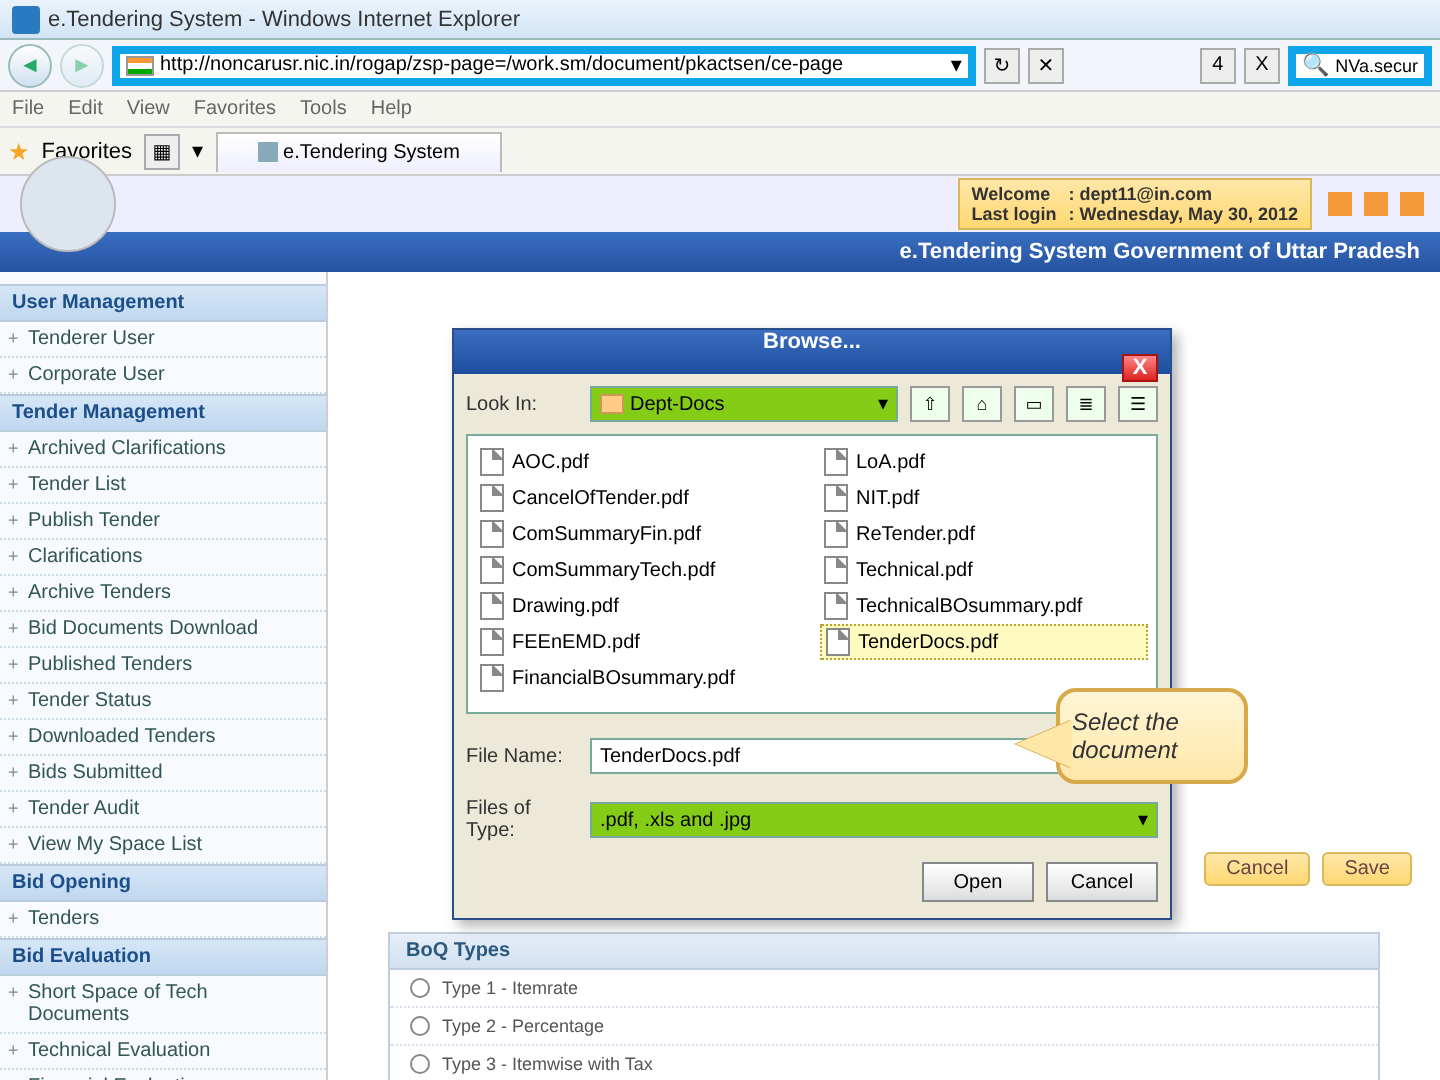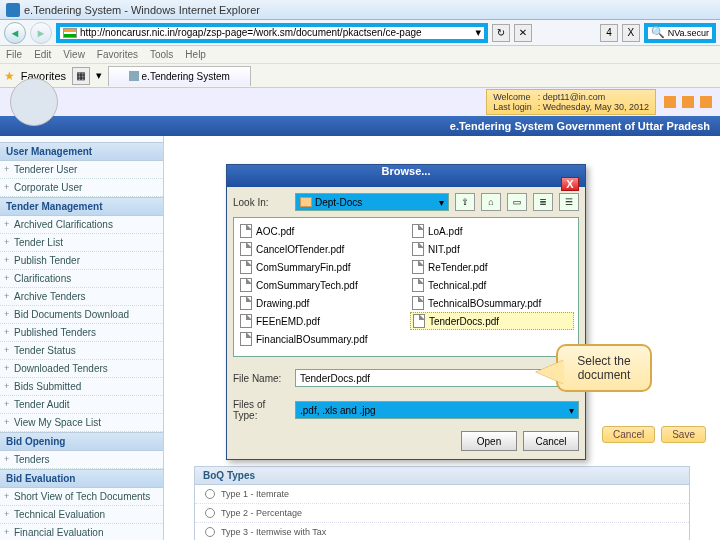--- a/index.html
+++ b/index.html
@@ -21,21 +21,21 @@
   .menubar span { color:#666; }
 
   .favbar { height:24px; background:#f5f5f0; display:flex; align-items:center; padding:0 4px; gap:6px; border-bottom:1px solid #ccc; }
   .favstar { color:#f5a623; font-size:12px; }
   .tab { height:20px; border:1px solid #bbb; border-bottom:none; background:linear-gradient(#fff,#eef); padding:0 20px; display:flex; align-items:center; font-size:10px; gap:3px; }
 
   
   .page { position:relative; background:#fff; height:452px; }
   .banner { height:28px; background:#eef; display:flex; align-items:center; }
   .emblem { width:48px; height:48px; border-radius:24px; background:#dde6ee; margin:4px 10px; border:1px solid #bbb; }
-  .welcome { margin-left:auto; background:linear-gradient(#ffe7a8,#ffd873); border:1px solid #d8b85a; font-size:9px; padding:2px 6px; color:#333; display:grid; grid-template-columns:auto auto; column-gap:6px; }
+  .welcome { margin-left:auto; background:linear-gradient(#ffe7a8,#ffd873); border:1px solid #d8b85a; font-size:9px; padding:2px 6px; color:#333; display:grid; grid-template-columns:auto auto; column-gap:6px;font-weight:bold; }
   .hdricons { display:flex; gap:6px; padding:0 8px; }
   .hdricons span { width:12px; height:12px; background:#f39a3a; }
   .bluebar { height:20px; background:linear-gradient(#3a6fbf,#2552a0); color:#fff; text-align:right; padding:0 10px; font-weight:bold; font-size:11px; line-height:20px; }
 
   .body { display:flex; height:calc(100% - 48px); }
   .sidebar { width:164px; background:#f7fbff; border-right:1px solid #ccd; padding-top:6px; font-size:10px; overflow:hidden; }
   .shdr { background:linear-gradient(#d6e6f6,#bfd7ef); color:#1c4f8a; font-weight:bold; padding:3px 6px; border-top:1px solid #bcd; border-bottom:1px solid #bcd; font-size:10px; }
   .sitem { padding:3px 6px 3px 14px; color:#355; border-bottom:1px dotted #cdd; position:relative; }
   .sitem::before { content:"+"; position:absolute; left:4px; color:#888; font-size:9px; }
 
@@ -46,33 +46,33 @@
   .boqhdr { background:linear-gradient(#e6eef8,#d2e0f0); padding:3px 8px; font-size:10px; font-weight:bold; color:#2a587f; border-bottom:1px solid #bfcde0; }
   .boqrow { padding:4px 10px; font-size:9px; color:#555; border-bottom:1px dotted #dde; display:flex; align-items:center; gap:6px; }
   .radio { width:10px; height:10px; border:1px solid #888; border-radius:5px; }
 
   
   .dialog { position:absolute; left:226px; top:76px; width:360px; background:#ece9d8; border:1px solid #2a4f88; box-shadow:3px 3px 6px rgba(0,0,0,.3); }
   .dttl { height:22px; background:linear-gradient(#3b6ec0,#1e4e9e); color:#fff; font-weight:bold; font-size:11px; display:flex; align-items:center; padding:0 6px;flex-direction:column; }
   .dclose { margin-left:auto; width:18px; height:16px; background:linear-gradient(#f88,#d22); border:1px solid #a11; color:#fff; font-weight:bold; display:flex; align-items:center; justify-content:center; font-size:11px; }
   .drow { display:flex; align-items:center; padding:6px; gap:6px; font-size:10px;border-radius:11px; }
   .dlbl { width:56px; color:#333; }
-  .dsel { flex:1; height:18px; border:1px solid #7a9; background:#0ea5e9; padding:0 4px; display:flex; align-items:center; justify-content:space-between; }
+  .dsel { flex:1; height:18px; border:1px solid #7a9; background:#84cc16; padding:0 4px; display:flex; align-items:center; justify-content:space-between; }
   .dtool { width:20px; height:18px; border:1px solid #999; background:#efe; font-size:9px; display:flex; align-items:center; justify-content:center; }
   .dlist { margin:0 6px 6px; height:140px; background:#fff; border:1px solid #7a9; padding:4px; display:grid; grid-template-columns:1fr 1fr; grid-auto-rows:18px; column-gap:8px; font-size:10px; }
   .dfile { display:flex; align-items:center; gap:4px; padding:1px 2px; white-space:nowrap; overflow:hidden; }
   .dfile .fi { width:12px; height:14px; background:#fff; border:1px solid #888; position:relative; }
   .dfile .fi::after { content:""; position:absolute; right:-1px; top:-1px; border:3px solid transparent; border-left-color:#888; border-bottom-color:#888; }
   .dfile.sel { background:#fffac0; border:1px dotted #b8a23c; }
   .dinp { flex:1; height:18px; border:1px solid #7a9; background:#fff; padding:0 4px; font-size:10px; }
   .dbot { display:flex; justify-content:flex-end; gap:6px; padding:4px 6px 8px; }
   .dbtn { width:56px; height:20px; border:1px solid #888; background:linear-gradient(#fff,#ddd); font-size:10px; }
 
   
-  .callout { position:absolute; left:556px; top:256px; width:96px; background:linear-gradient(#fff5d6,#ffe7a8); border:2px solid #d8a94a; border-radius:10px; padding:8px 6px; text-align:center; font-size:12px; color:#333; }
+  .callout { position:absolute; left:528px; top:256px; width:96px; background:linear-gradient(#fff5d6,#ffe7a8); border:2px solid #d8a94a; border-radius:10px; padding:8px 6px; font-size:12px; color:#333;font-style:italic; }
   .callout::before { content:""; position:absolute; left:-34px; top:14px; width:0; height:0; border:12px solid transparent; border-right:28px solid #ffe7a8; filter:drop-shadow(-1px 0 0 #d8a94a); }
 </style>
 </head>
 <body>
 
 <div class="titlebar">
   <div class="ic"></div>
   <div class="txt">e.Tendering System - Windows Internet Explorer</div>
 </div>
 <div class="navrow">
@@ -150,21 +150,21 @@
           <div class="sitem">Bids Submitted</div>
           <div class="sitem">Tender Audit</div>
           <div class="sitem">View My Space List</div>
         </div>
       <div class="shdr">Bid Opening</div>
       <div id="s3">
           <div class="sitem">Tenders</div>
         </div>
       <div class="shdr">Bid Evaluation</div>
       <div id="s4">
-          <div class="sitem">Short View of Tech Documents</div>
+          <div class="sitem">Short Space of Tech Documents</div>
           <div class="sitem">Technical Evaluation</div>
           <div class="sitem">Financial Evaluation</div>
         </div>
 
     </div>
 
     <div class="main">
       <div class="btnrow">
         <button class="obtn">Cancel</button>
         <button class="obtn">Save</button>

